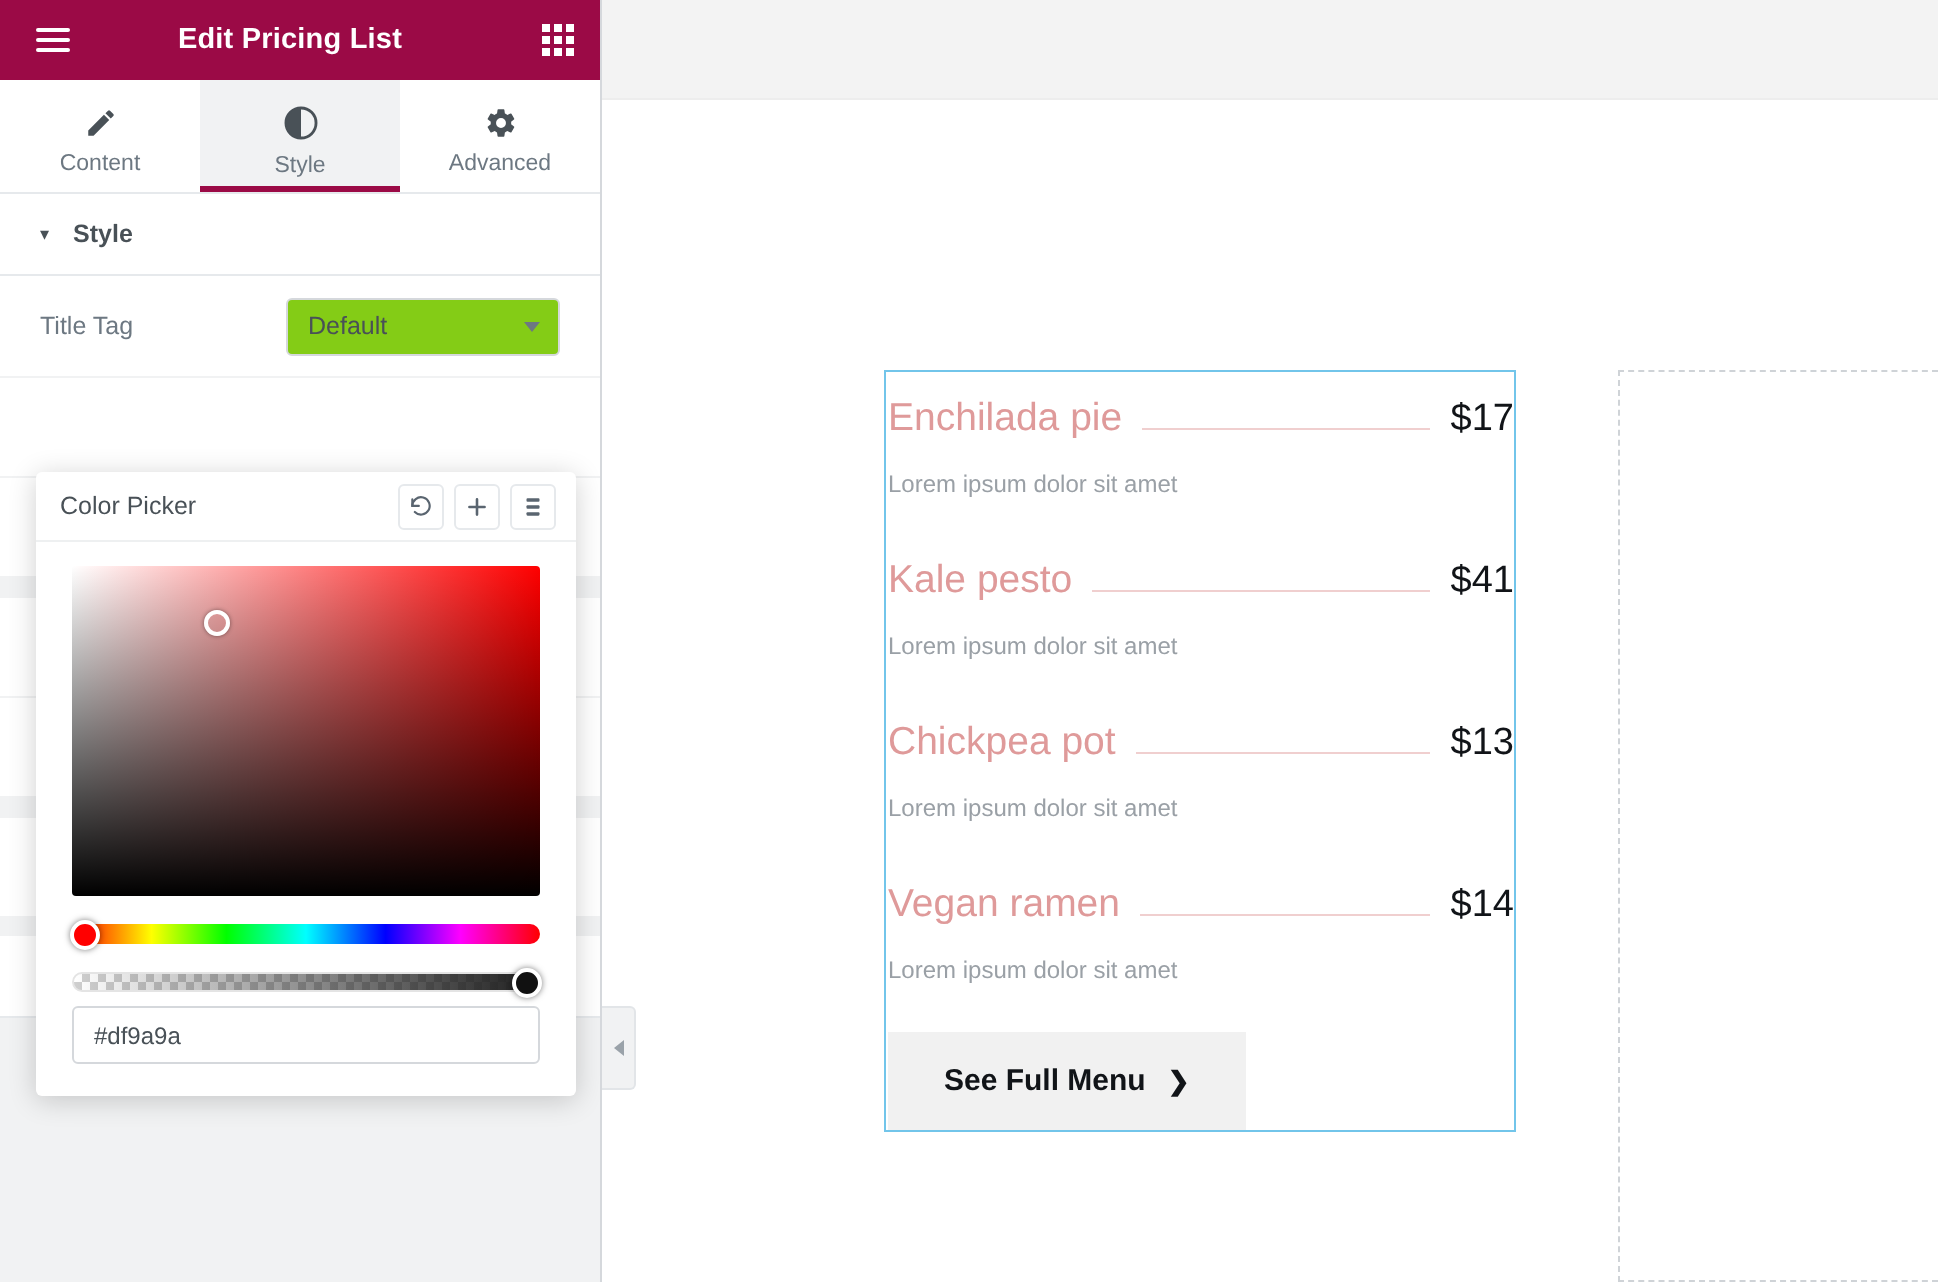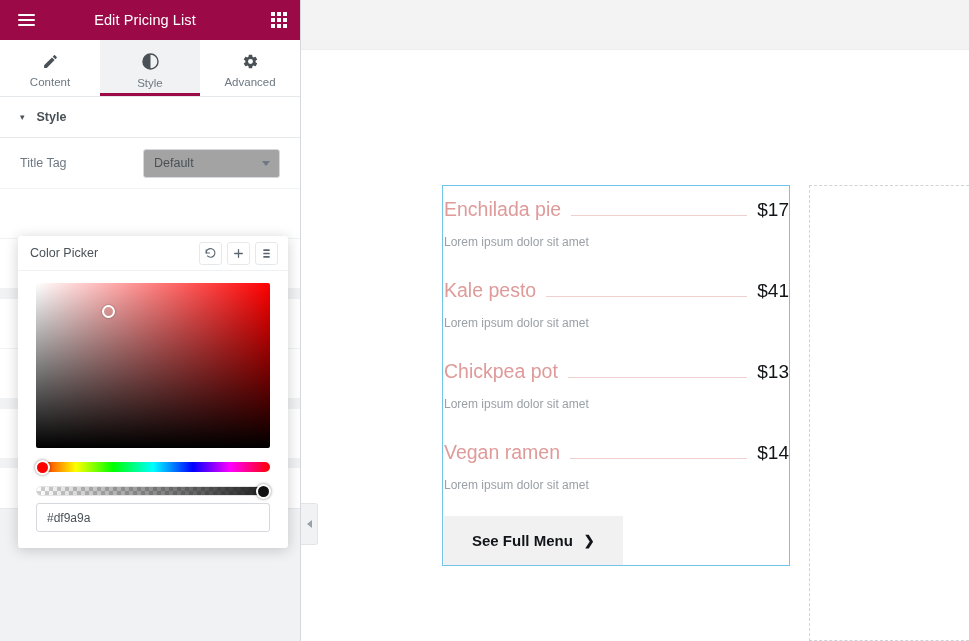--- a/index.html
+++ b/index.html
@@ -26,21 +26,21 @@
   }
   .hamburger {
     width: 40px; height: 40px;
     display: flex; flex-direction: column;
     align-items: center; justify-content: center;
     gap: 3px; margin-left: 6px; cursor: pointer;
   }
   .hamburger i { display:block; width: 17px; height: 2px; background: #fff; border-radius: 1px; }
   .panel-title {
     flex: 1; text-align: center;
-    color: #ffffff; font-size: 14.5px; font-weight: normal;
+    color: #ffffff; font-size: 14.5px; font-weight: bold;
     letter-spacing: .1px; margin-left: -18px;
   }
   .apps-grid {
     width: 34px; height: 40px; margin-right: 4px;
     display: grid; grid-template-columns: repeat(3,4px);
     grid-template-rows: repeat(3,4px);
     gap: 2px; align-content: center; justify-content: center;
     cursor: pointer;
   }
   .apps-grid span { background: #fff; width: 4px; height: 4px; }
@@ -73,21 +73,21 @@
 
   .controls { background: #ffffff; padding: 0 20px; }
   .ctl-row {
     display: flex; align-items: center; justify-content: space-between;
     height: 50px;
   }
   .ctl-label { font-size: 12.5px; color: #6d7882; }
   .select-box {
     width: 137px; height: 29px;
     border: 1px solid #d5d8dc; border-radius: 3px;
-    background: #a3a3a3; display: flex; align-items: center;
+    background: #84cc16; display: flex; align-items: center;
     padding: 0 10px; position: relative; cursor: pointer;
   }
   .select-box .sv { font-size: 12.5px; color: #495157; }
   .select-box .sc {
     position: absolute; right: 9px; top: 50%;
     margin-top: -2px; width: 0; height: 0;
     border-left: 4px solid transparent;
     border-right: 4px solid transparent;
     border-top: 5px solid #6d7882;
   }
@@ -192,21 +192,21 @@
   }
   .collapse-handle .cv {
     width: 0; height: 0;
     border-top: 4px solid transparent;
     border-bottom: 4px solid transparent;
     border-right: 5px solid #9aa2a9;
   }
 
   .widget {
     position: absolute; left: 141px; top: 185px;
-    width: 348px; background: #ffffff;
+    width: 316px; background: #ffffff;
     border: 1px solid #72c5ea;
     padding: 12px 0 0;
   }
   .price-item { padding: 0 0 6px; }
   .price-top {
     display: flex; align-items: baseline; gap: 0;
     padding: 0 0 0 0;
   }
   .price-title {
     font-size: 19.5px; font-weight: normal;

